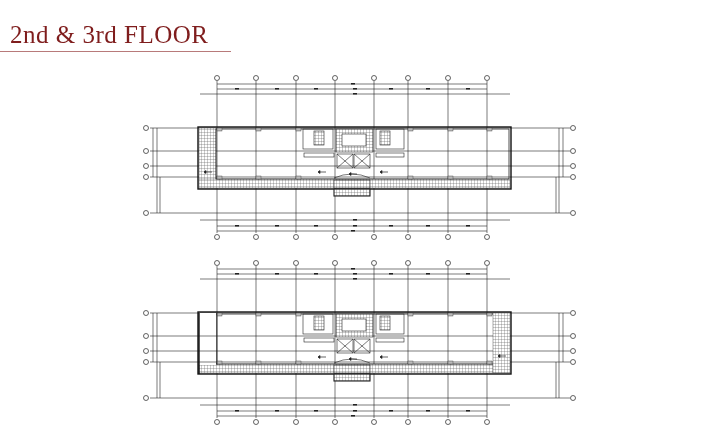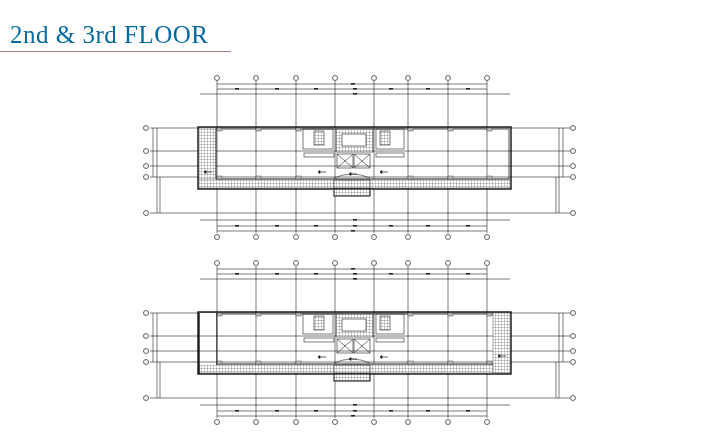--- a/index.html
+++ b/index.html
@@ -1,17 +1,17 @@
 <!DOCTYPE html>
 <html><head>
 <meta charset="utf-8">
 <style>
   html, body { margin:0; padding:0; background:#ffffff; }
   body { width:705px; height:441px; position:relative; overflow:hidden; font-family:"DejaVu Serif","Liberation Serif",serif; }
-  .title { position:absolute; left:10px; top:20px; font-family:"Liberation Serif","DejaVu Serif",serif; font-size:25px; color:#0369a1; letter-spacing:0.5px; line-height:30px; }
+  .title { position:absolute; left:10px; top:20px; font-family:"Liberation Serif","DejaVu Serif",serif; font-size:25px; color:#7f1d1d; letter-spacing:0.5px; line-height:30px; }
   .rule { position:absolute; left:0; top:51px; width:231px; height:1px; background:#b87a7a; }
   svg.plan { position:absolute; left:0; width:705px; }
 </style>
 </head>
 <body>
 
 <div class="title">2nd &amp; 3rd FLOOR</div>
 <div class="rule"></div>
 
 <svg class="plan" style="top:0;height:441px" viewBox="0 0 705 441">

